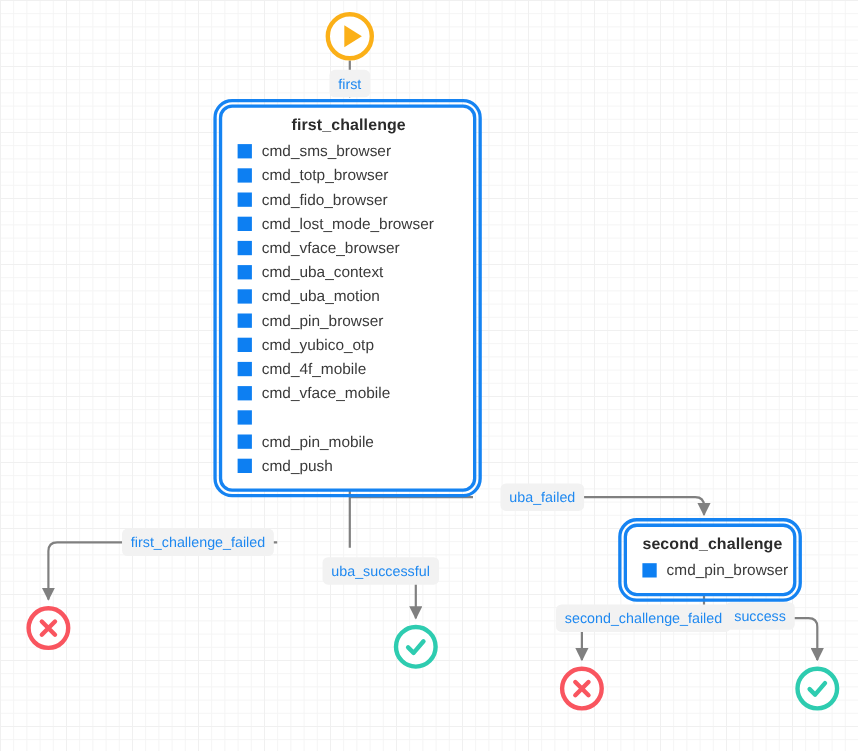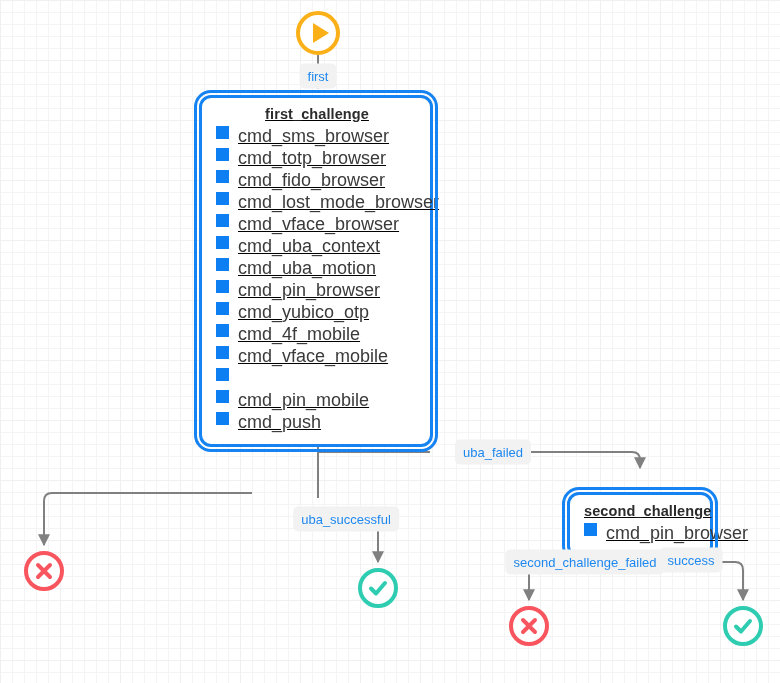--- a/index.html
+++ b/index.html
@@ -75,35 +75,35 @@
   
   .node {
     position: absolute;
     box-sizing: border-box;
     background: #ffffff;
     border: 3px solid #1583F2;
     border-radius: 12px;
     outline: 3px solid #1583F2;
     outline-offset: 2px;
     padding: 8px 12px 10px 14px;
-    text-decoration: underline;
   }
   .node-title {
     text-align: center;
     font-weight: bold;
     font-size: 14.5px;
     color: #2b2b2b;
     margin-bottom: 4px;
     letter-spacing: .1px;
   }
   .node-item {
     display: flex;
+    align-items: center;
     gap: 9px;
     height: 22px;
-    font-size: 18px;
+    font-size: 14px;
     color: #3a3a3a;
     white-space: nowrap;
   }
   .node-item .sq {
     width: 13px;
     height: 13px;
     background: #0D7FF2;
     flex: 0 0 auto;
   }
 
@@ -208,30 +208,31 @@
     <div class="node-item">
       <span class="sq"></span>
       <span>cmd_pin_mobile</span>
     </div>
     <div class="node-item">
       <span class="sq"></span>
       <span>cmd_push</span>
     </div>
   </div>
 
-  <div class="node" id="node-second-challenge" style="left:567px; top:492px; width:146px;">
+  <div class="node" id="node-second-challenge" style="left:567px; top:476px; width:157px;">
     <div class="node-title">second_challenge</div>
     <div class="node-item">
       <span class="sq"></span>
       <span>cmd_pin_browser</span>
     </div>
   </div>
 
   <div class="elabel" style="left:318px; top:76px;">first</div>
   <div class="elabel" style="left:493px; top:452px;">uba_failed</div>
+  <div class="elabel" style="left:180px; top:493px;">first_challenge_failed</div>
   <div class="elabel" style="left:346px; top:519px;">uba_successful</div>
   <div class="elabel" style="left:585px; top:562px;">second_challenge_failed</div>
   <div class="elabel" style="left:691px; top:560px;">success</div>
 
   <div class="term fail" style="left:24px; top:551px;">
     <svg width="22" height="22" viewBox="0 0 22 22">
       <path d="M5 5 L17 17 M17 5 L5 17" stroke="#F9555F" stroke-width="4" stroke-linecap="round"></path>
     </svg>
   </div>
 

